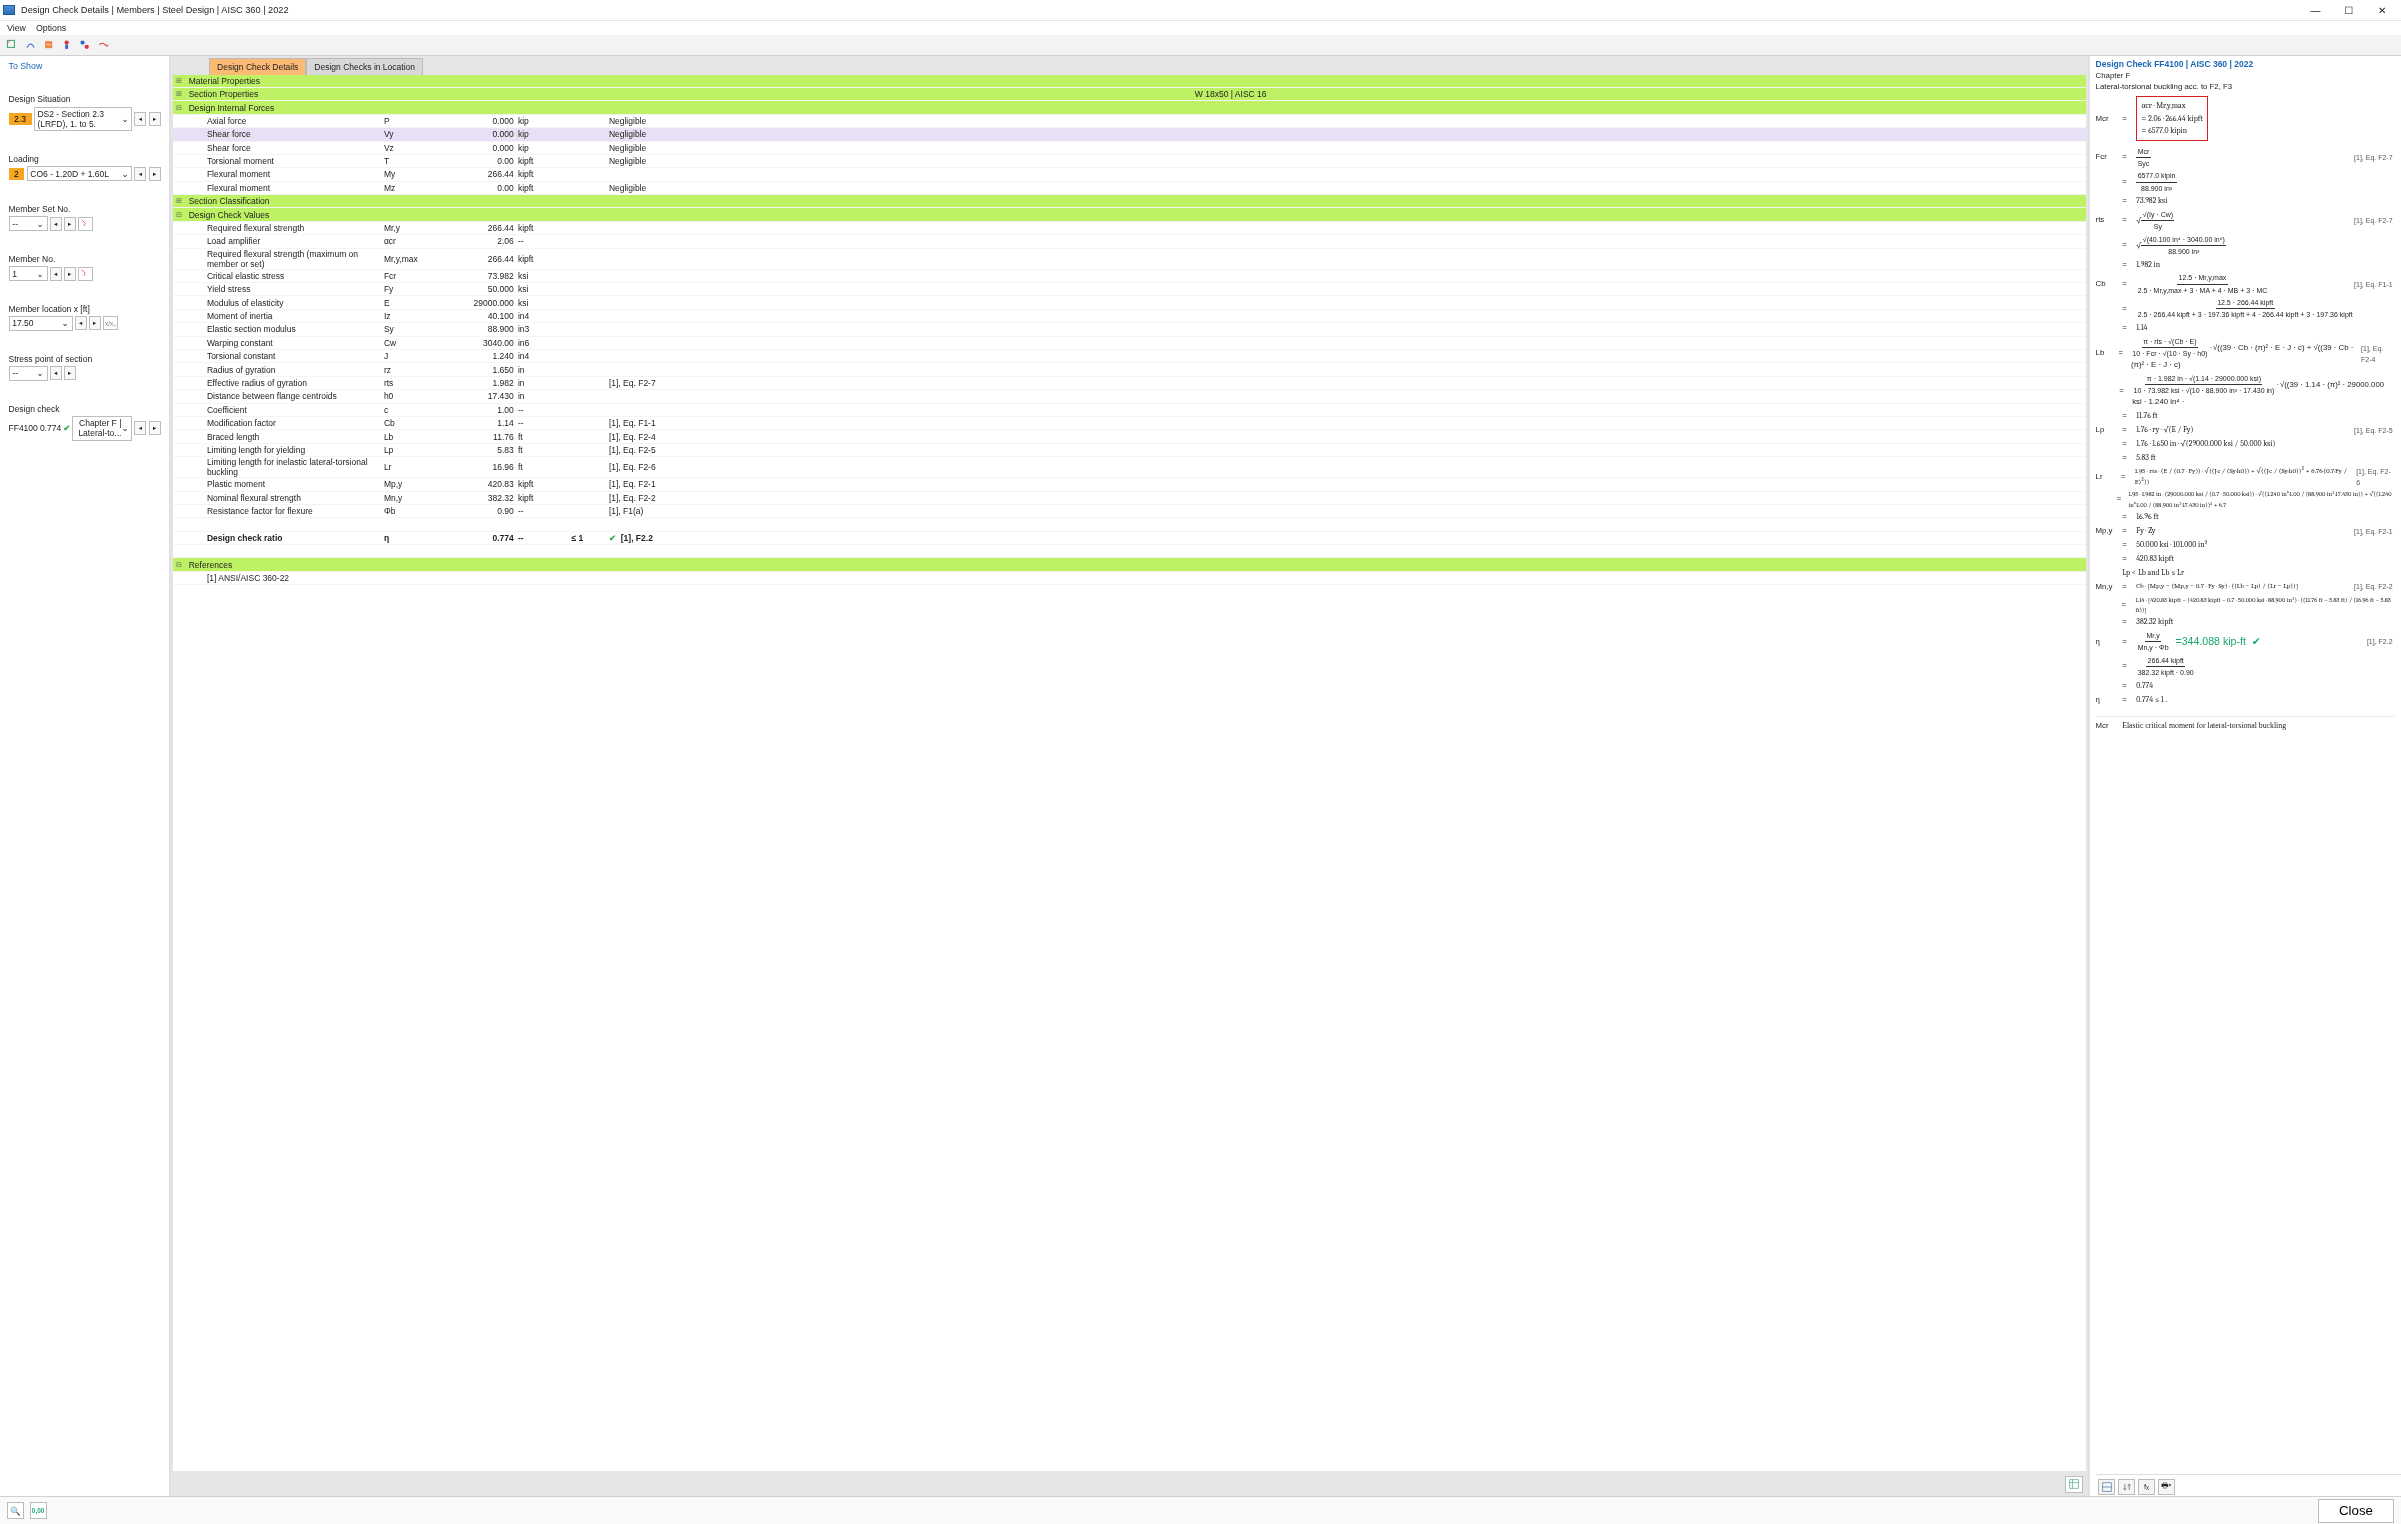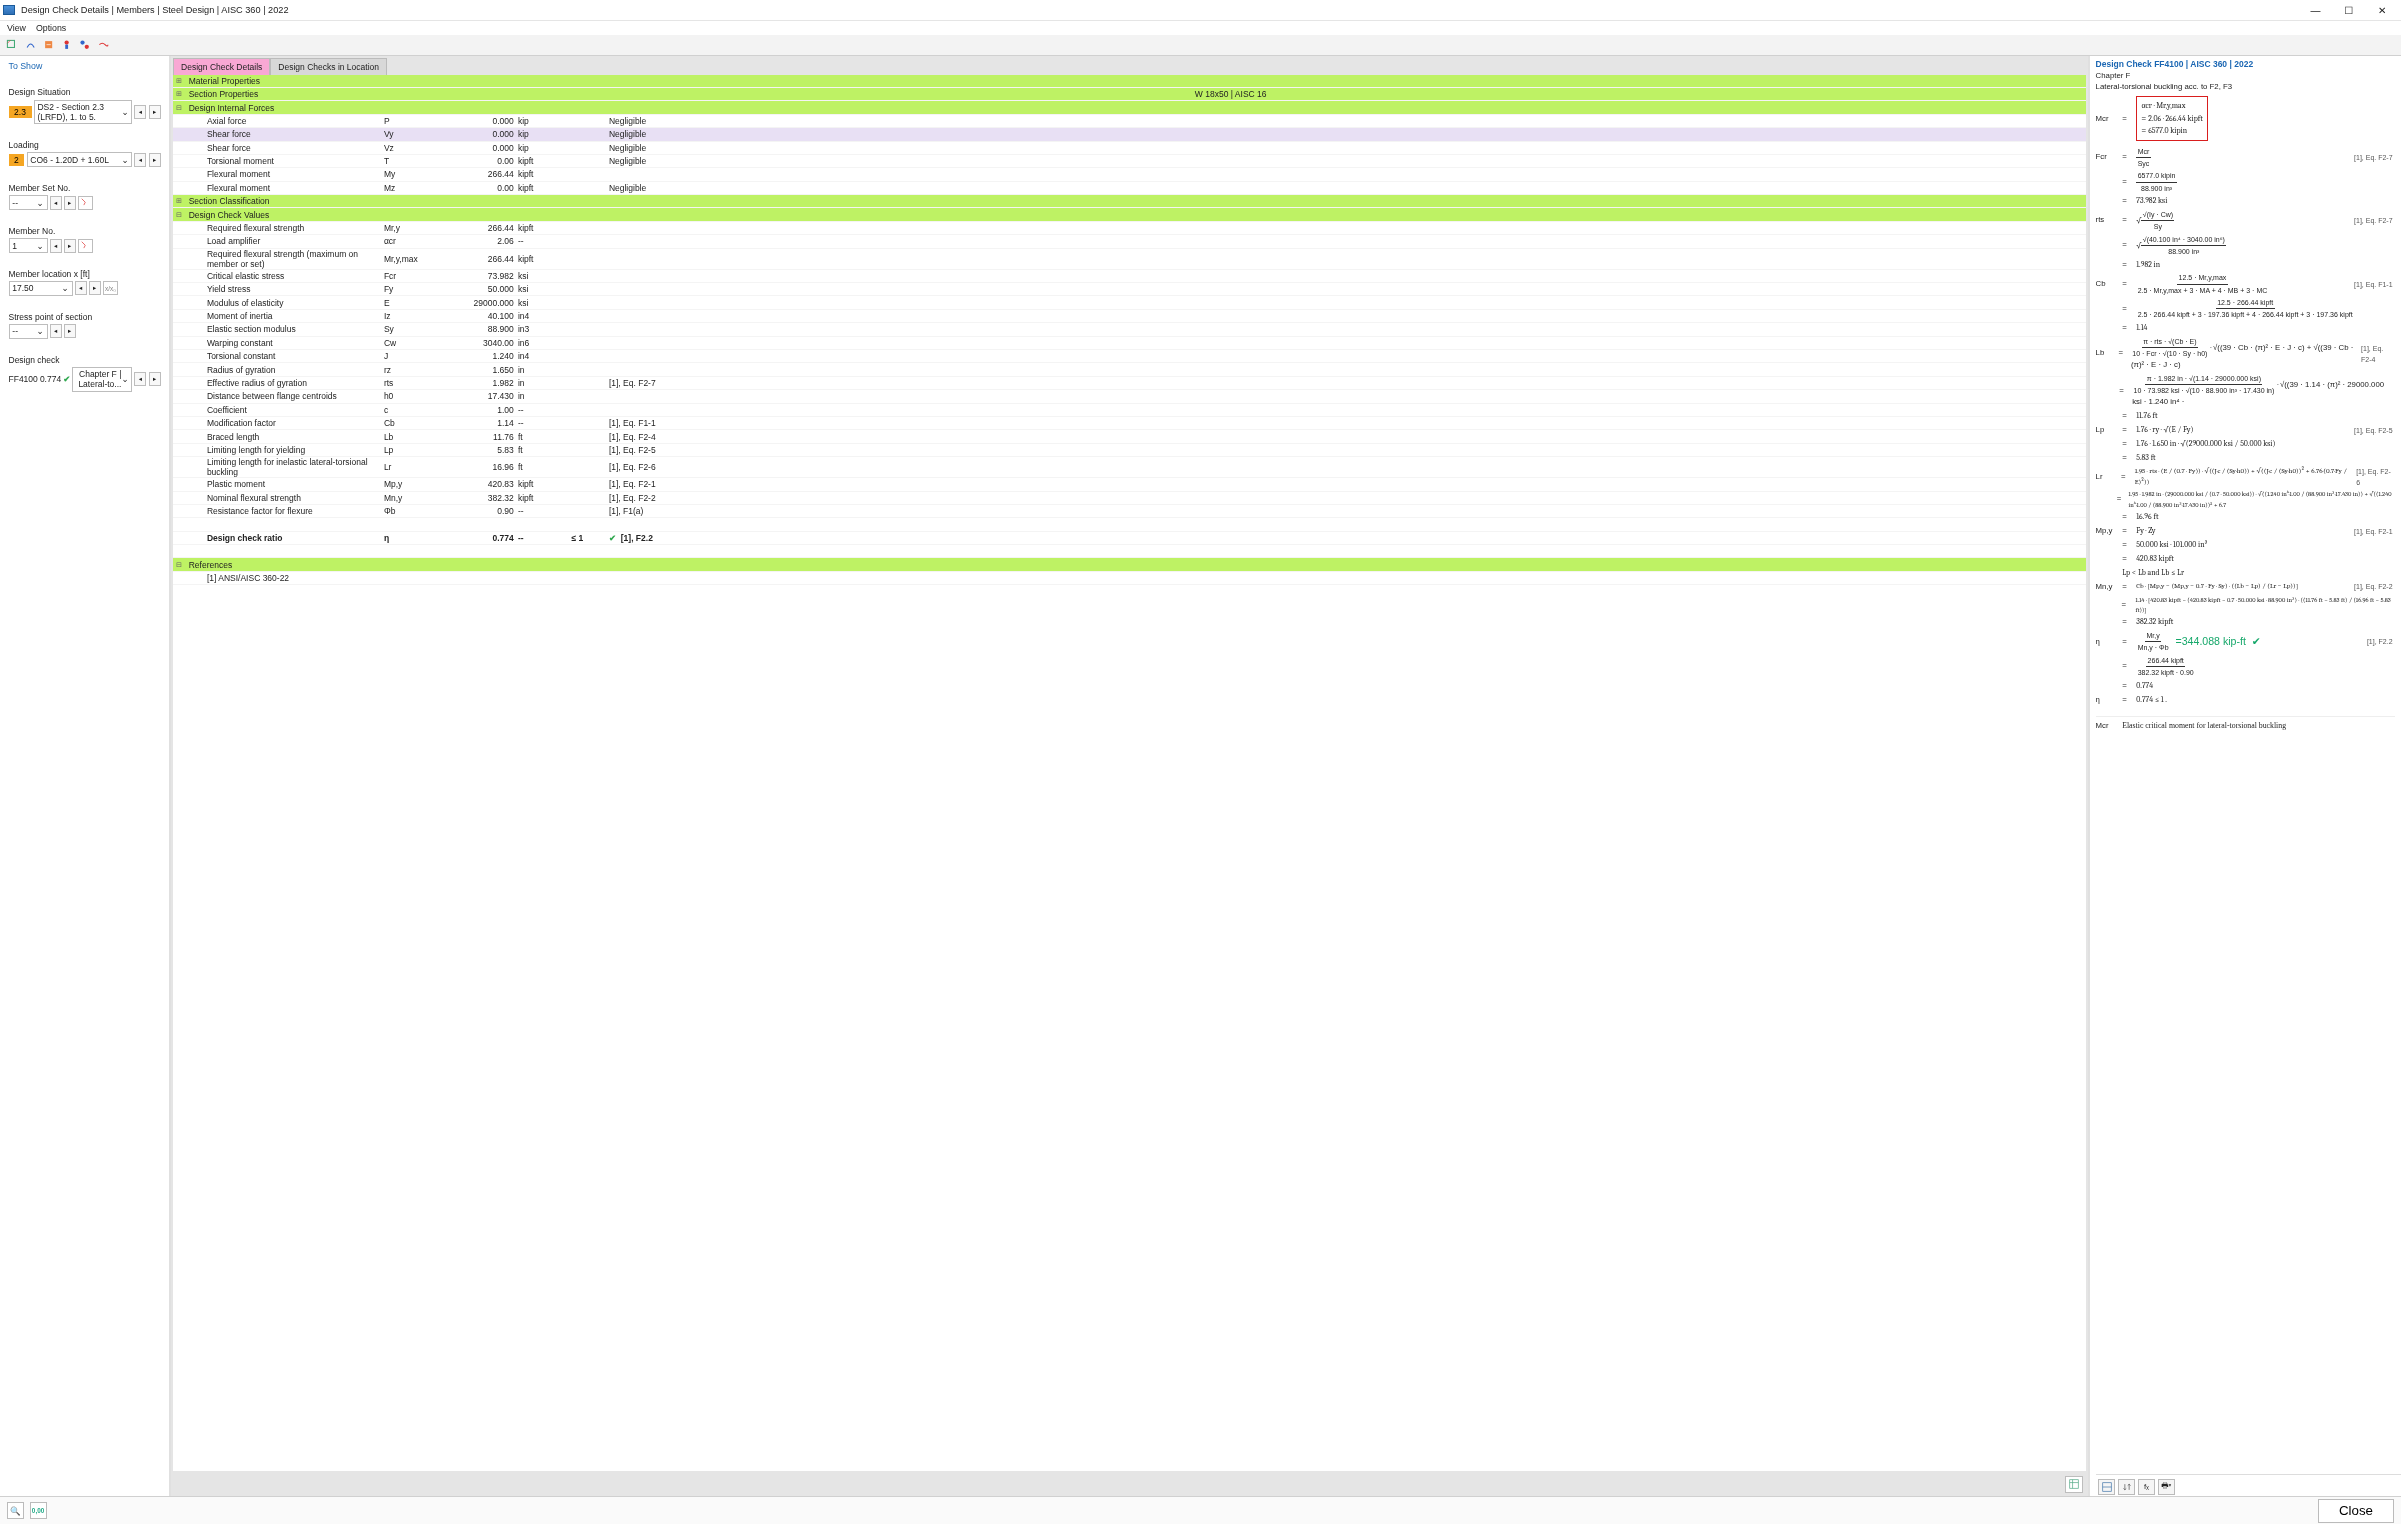--- a/index.html
+++ b/index.html
@@ -8,32 +8,32 @@
 .titlebar .app-icon { width: 12.7px; height: 10px; margin-right: 5.6px; background: linear-gradient(#4a90d9, #2e6fb5); border: 0.7px solid #1a5a9a; }
 .titlebar .title { flex: 1; font-size: 9.2px; }
 .win-controls { display: flex; gap: 1.4px; }
 .win-controls div { width: 32px; height: 20px; display: flex; align-items: center; justify-content: center; font-size: 10px; }
 .menubar { display: flex; gap: 10px; padding: 2.1px 7px; font-size: 8.8px; }
 .toolbar { display: flex; gap: 2.8px; padding: 2.1px 4.2px; border-bottom: 0.7px solid #d0d0d0; background: #f3f3f3; }
 .toolbar .tb-icon { width: 15.5px; height: 15.5px; display: flex; align-items: center; justify-content: center; }
 .layout { display: flex; height: calc(100vh - 81px); }
 .sidebar { width: 169px; padding: 5.6px 8.5px; overflow-y: auto; }
 .sidebar .section-heading { color: #1a66b3; font-size: 8.8px; margin-bottom: 15px; }
-.sidebar .label { font-size: 8.5px; margin-top: 16px; margin-bottom: 2.1px; }
+.sidebar .label { font-size: 8.5px; margin-top: 23px; margin-bottom: 2.1px; }
 .sidebar .row { display: flex; align-items: center; gap: 2.1px; }
 .orange-badge { background: #f5a623; color: #000; padding: 0.7px 5.6px; font-size: 8.5px; }
 .combo { flex: 1; border: 0.7px solid #bdbdbd; padding: 1.4px 2.8px; background: #fff; font-size: 8.5px; display: flex; justify-content: space-between; align-items: center; max-width: 106px; }
 .spin-btn { width: 12px; height: 14px; border: 0.7px solid #bdbdbd; background: #f8f8f8; display: flex; align-items: center; justify-content: center; font-size: 6.4px; }
 .small-icon-btn { width: 15.5px; height: 14px; border: 0.7px solid #bdbdbd; background: #fff; display: flex; align-items: center; justify-content: center; }
 .check-line { display: flex; align-items: center; gap: 2.8px; }
 .check-ok { color: #2fa84f; font-weight: bold; }
 .middle { flex: 1; display: flex; flex-direction: column; border-left: 2.8px solid #e0e0e0; border-right: 2.8px solid #e0e0e0; background: #e5e5e5; padding: 2.1px; min-width: 0; }
 .tabs { display: flex; gap: 0; }
 .tab { padding: 2.8px 7px; background: #d8d8d8; font-size: 8.5px; border: 0.7px solid #bbb; border-bottom: none; }
-.tab.active { background: #f9a8d4; }
+.tab.active { background: #fdba74; margin-left: 36px; }
 .grid { flex: 1; background: #fff; overflow-y: auto; font-size: 8.5px; }
 .grid-row { display: flex; align-items: center; min-height: 13.4px; border-bottom: 0.7px solid #f4f4f4; padding: 0 2.8px; }
 .grid-row.header { background: #bef264; font-weight: 400; }
 .grid-row.highlight { background: #e8e0f4; }
 .grid-row .expander { width: 10px; color: #666; font-size: 7px; }
 .grid-row .name { flex: 0 0 198px; padding-left: 2.8px; }
 .grid-row .name.indent { padding-left: 21px; }
 .grid-row .sym { flex: 0 0 49px; }
 .grid-row .val { flex: 0 0 85px; text-align: right; padding-right: 4.2px; }
 .grid-row .unit { flex: 0 0 35px; }

